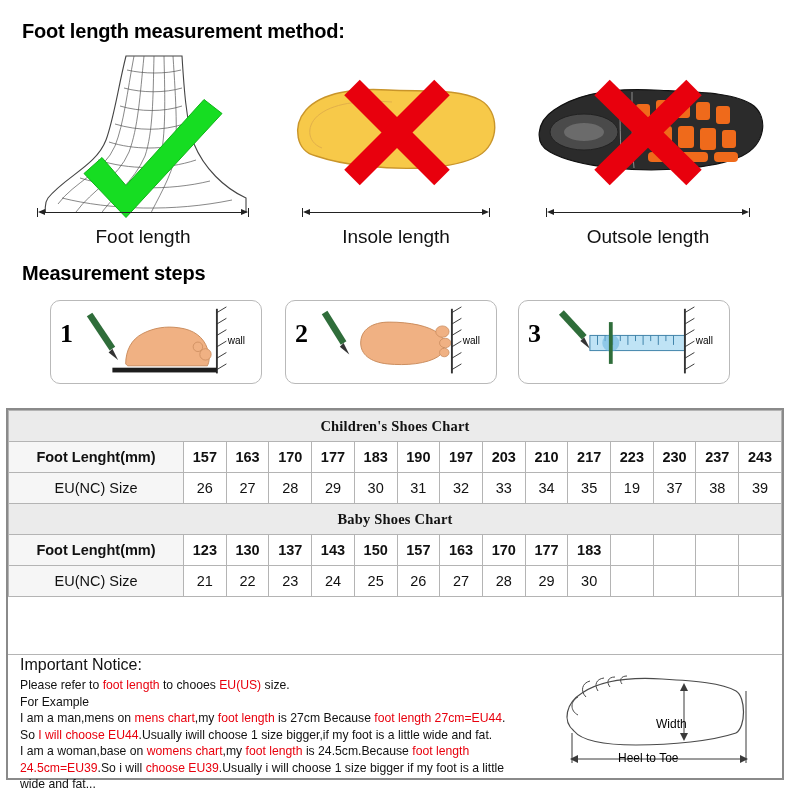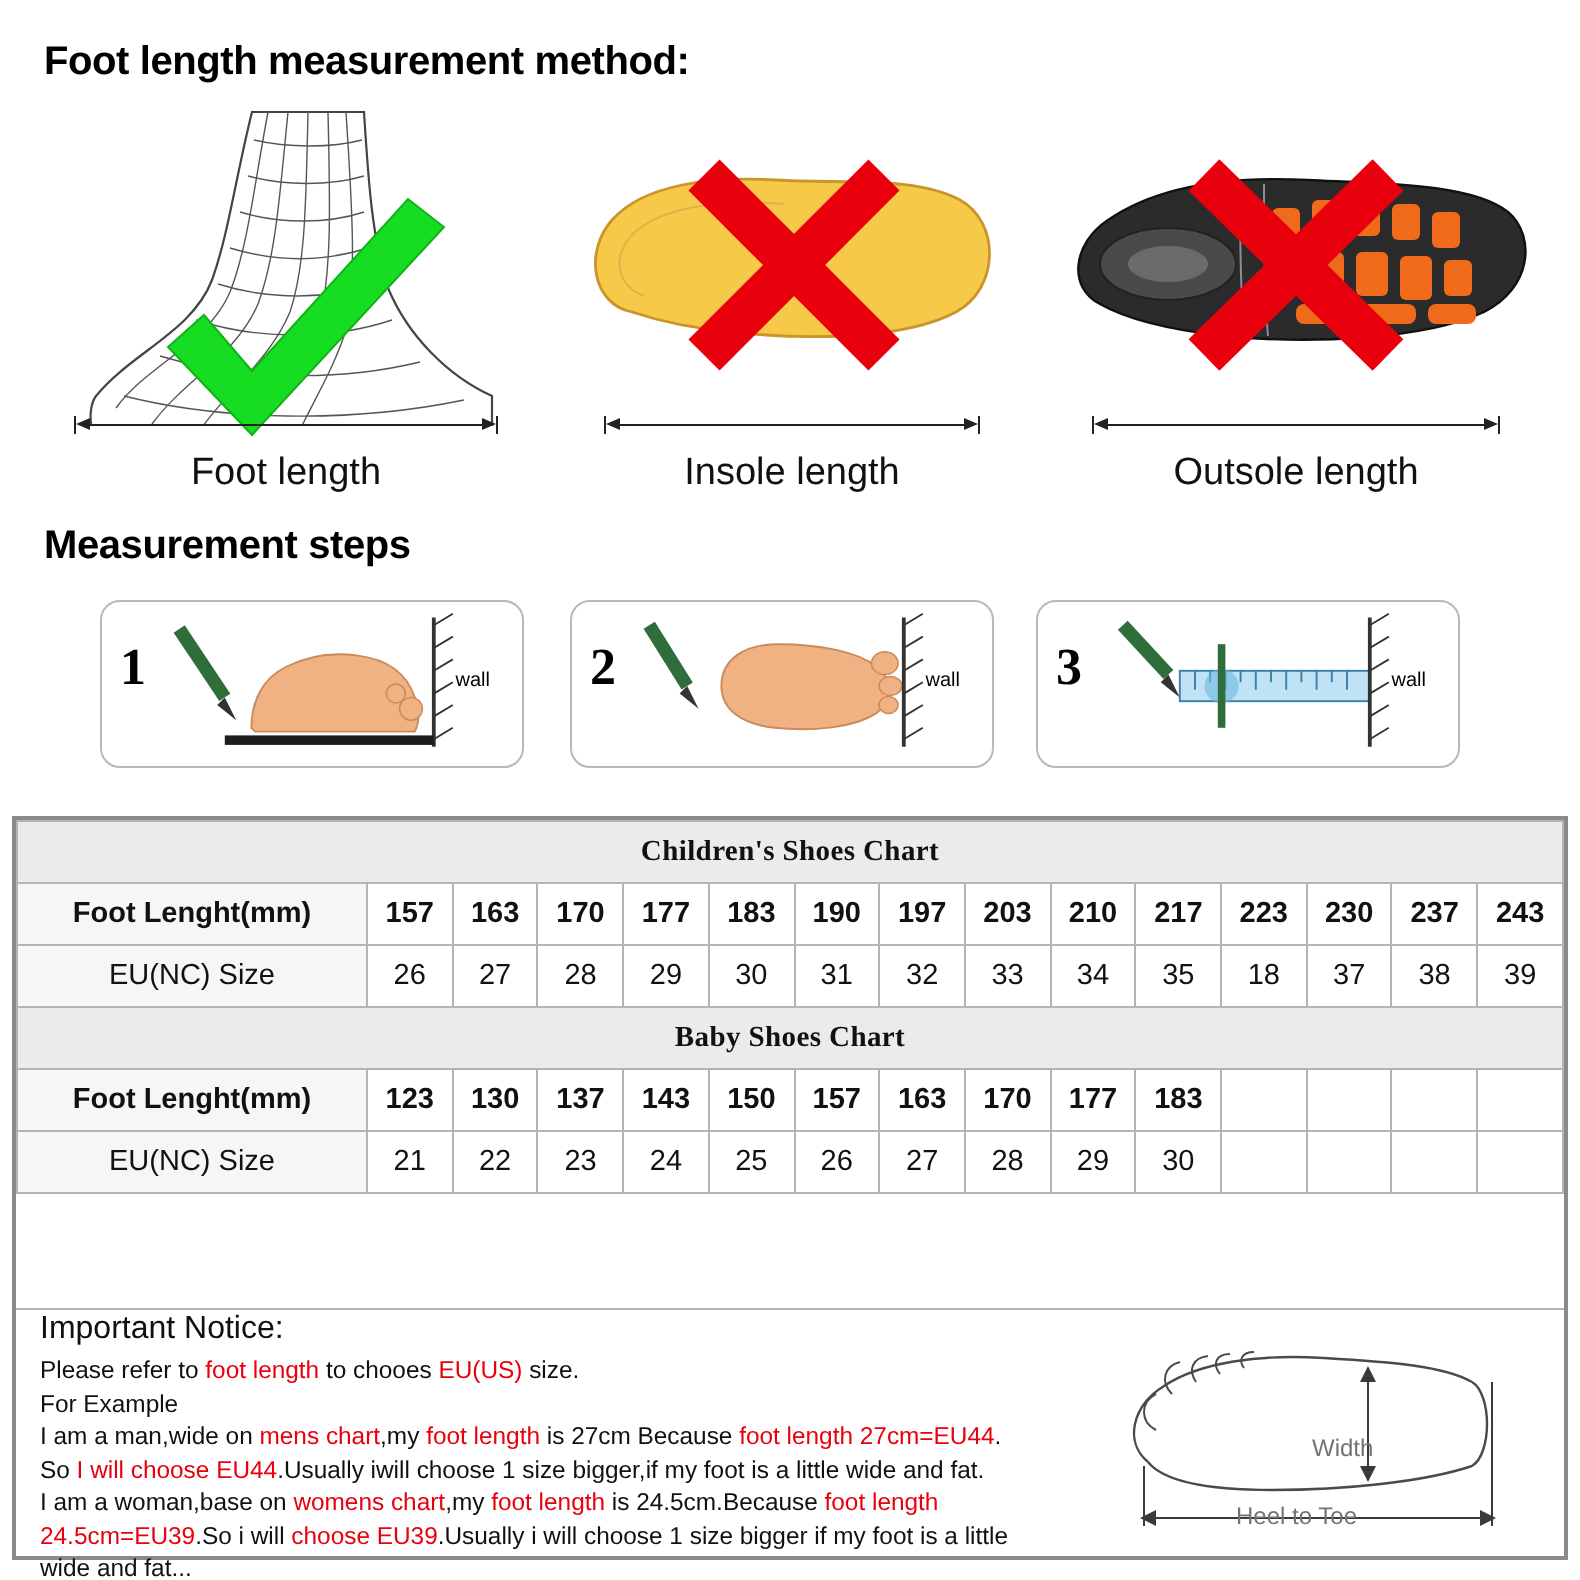--- a/index.html
+++ b/index.html
@@ -89,21 +89,21 @@
   
   .notice {
     position:absolute; left:0; bottom:0; width:100%; height:124px;
     border-top:1px solid #b4b4b4; padding:1px 10px 0 12px;
   }
   .notice h3 { margin:0 0 4px 0; font-size:16px; font-weight:normal; color:#111; }
   .notice p { margin:0 0 1px 0; font-size:12.2px; line-height:15.5px; color:#111; }
   .notice .r { color:#e8000d; }
   .noticetext { width:520px; }
   .footart { position:absolute; right:16px; top:14px; width:210px; height:104px; }
-  .footart .lbl { position:absolute; font-size:12px; color:#737373; }
+  .footart .lbl { position:absolute; font-size:12px; color:#000000; }
 </style>
 </head>
 <body>
 
 <div class="page">
 
   <h1 class="h-title" id="title1">Foot length measurement method:</h1>
 
   <div class="toprow">
 
@@ -369,21 +369,21 @@
           <td>26</td>
           <td>27</td>
           <td>28</td>
           <td>29</td>
           <td>30</td>
           <td>31</td>
           <td>32</td>
           <td>33</td>
           <td>34</td>
           <td>35</td>
-          <td>18</td>
+          <td>19</td>
           <td>37</td>
           <td>38</td>
           <td>39</td>
         </tr>
 
         <tr>
           <td class="sect" colspan="15">Baby Shoes Chart</td>
         </tr>
         <tr>
           <td class="rowhead">Foot Lenght(mm)</td>
@@ -420,21 +420,21 @@
           <td class="blank"></td>
         </tr>
       </tbody>
     </table>
 
     <div class="notice">
       <h3>Important Notice:</h3>
       <div class="noticetext">
         <p><span>Please refer to </span><span class="r">foot length</span><span> to chooes </span><span class="r">EU(US)</span><span> size.</span></p>
         <p>For Example</p>
-        <p><span>I am a man,wide on </span><span class="r">mens chart</span><span>,my </span><span class="r">foot length</span><span> is 27cm Because </span><span class="r">foot length 27cm=EU44</span><span>.</span></p>
+        <p><span>I am a man,mens on </span><span class="r">mens chart</span><span>,my </span><span class="r">foot length</span><span> is 27cm Because </span><span class="r">foot length 27cm=EU44</span><span>.</span></p>
         <p><span>So </span><span class="r">I will choose EU44</span><span>.Usually iwill choose 1 size bigger,if my foot is a little wide and fat.</span></p>
         <p><span>I am a woman,base on </span><span class="r">womens chart</span><span>,my </span><span class="r">foot length</span><span> is 24.5cm.Because </span><span class="r">foot length</span></p>
         <p><span class="r">24.5cm=EU39</span><span>.So i will </span><span class="r">choose EU39</span><span>.Usually i will choose 1 size bigger if my foot is a little</span></p>
         <p>wide and fat...</p>
       </div>
 
       <div class="footart">
         <svg viewBox="0 0 210 104" width="100%" height="100%">
 
           <path d="M18 62 C6 52 10 34 26 24 C44 12 74 8 106 10 C140 12 166 14 180 22" fill="none" stroke="#4a4a4a" stroke-width="1.2"></path>

